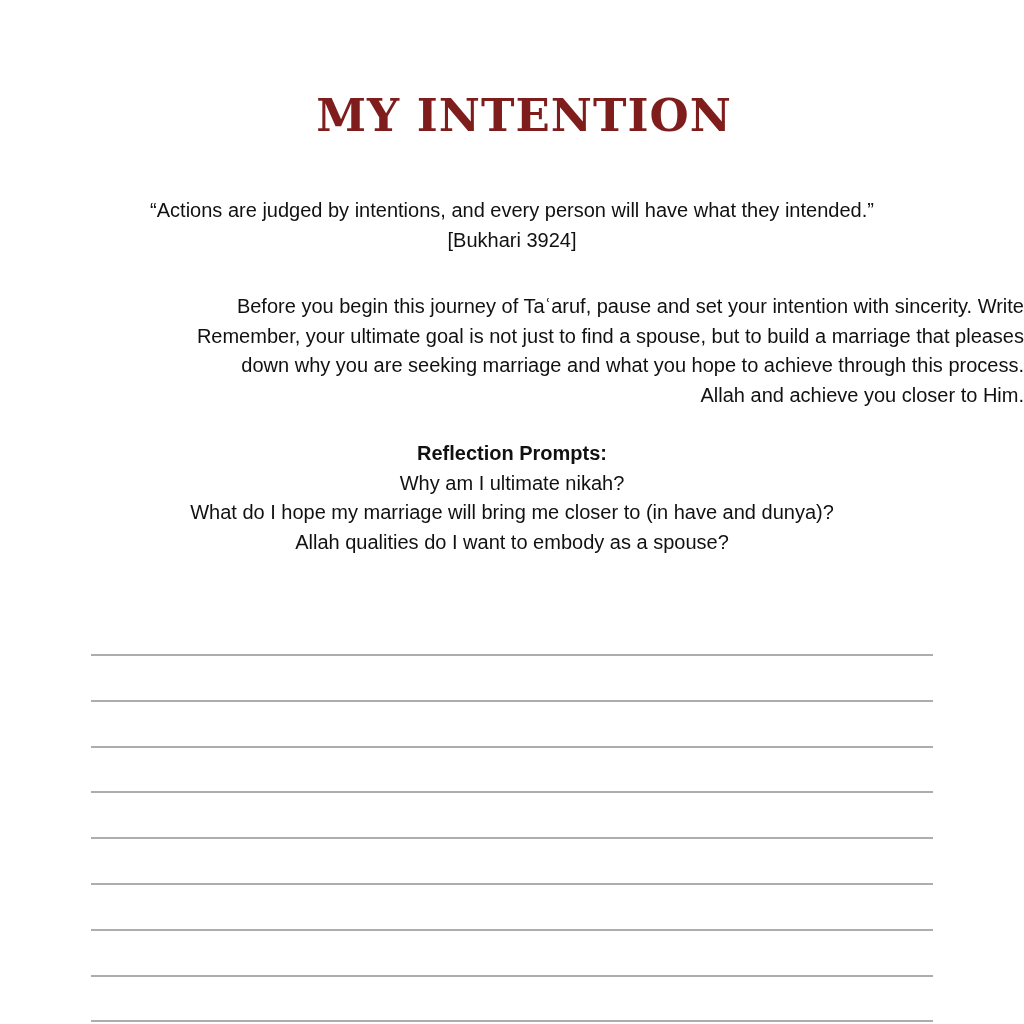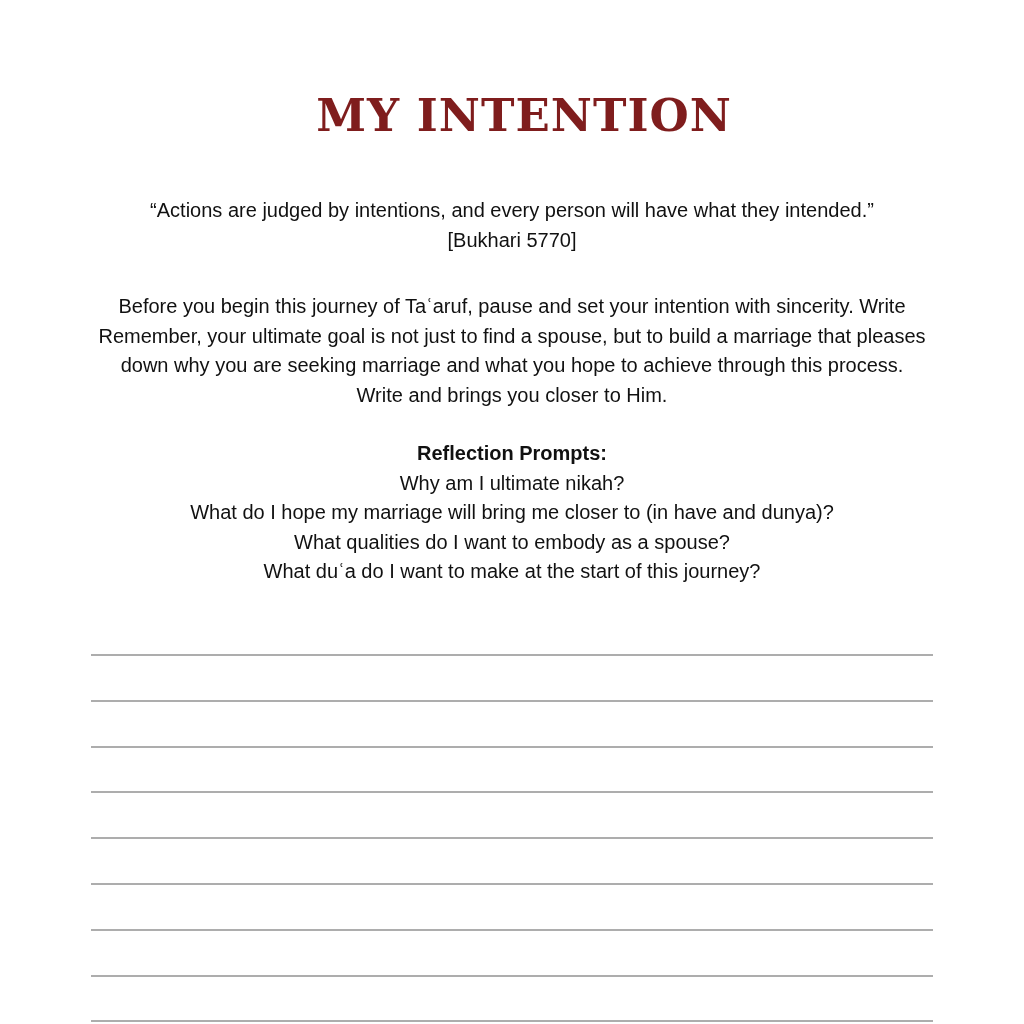--- a/index.html
+++ b/index.html
@@ -37,21 +37,21 @@
     width: 100%;
     text-align: center;
     font-size: 20px;
     line-height: 29.5px;
   }
   .intro {
     position: absolute;
     top: 292px;
     left: 0;
     width: 100%;
-    text-align: center;
+    text-align: right;
     font-size: 20px;
     line-height: 29.5px;
   }
   .reflection {
     position: absolute;
     top: 439px;
     left: 0;
     width: 100%;
     text-align: center;
     font-size: 20px;
@@ -74,37 +74,36 @@
 </style>
 </head>
 <body>
 
 <div class="page">
 
   <h1 class="title">MY INTENTION</h1>
 
   <div class="quote">
     <div>“Actions are judged by intentions, and every person will have what they intended.”</div>
-    <div>[Bukhari 5770]</div>
+    <div>[Bukhari 3924]</div>
   </div>
 
   <div class="intro">
       <div>Before you begin this journey of Taʿaruf, pause and set your intention with sincerity. Write</div>
       <div>Remember, your ultimate goal is not just to find a spouse, but to build a marriage that pleases</div>
       <div>down why you are seeking marriage and what you hope to achieve through this process.</div>
-      <div>Write and brings you closer to Him.</div>
+      <div>Allah and achieve you closer to Him.</div>
     </div>
 
   <div class="reflection">
     <div class="reflection-heading">Reflection Prompts:</div>
     <div>
         <div>Why am I ultimate nikah?</div>
         <div>What do I hope my marriage will bring me closer to (in have and dunya)?</div>
-        <div>What qualities do I want to embody as a spouse?</div>
-        <div>What duʿa do I want to make at the start of this journey?</div>
+        <div>Allah qualities do I want to embody as a spouse?</div>
       </div>
   </div>
 
   <div class="writing-lines">
       <div class="ruled-line"></div>
       <div class="ruled-line"></div>
       <div class="ruled-line"></div>
       <div class="ruled-line"></div>
       <div class="ruled-line"></div>
       <div class="ruled-line"></div>

